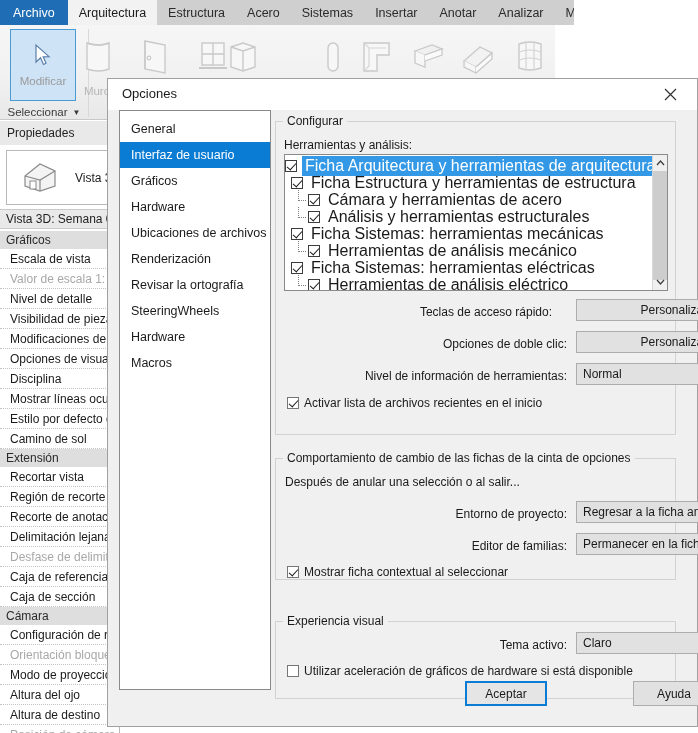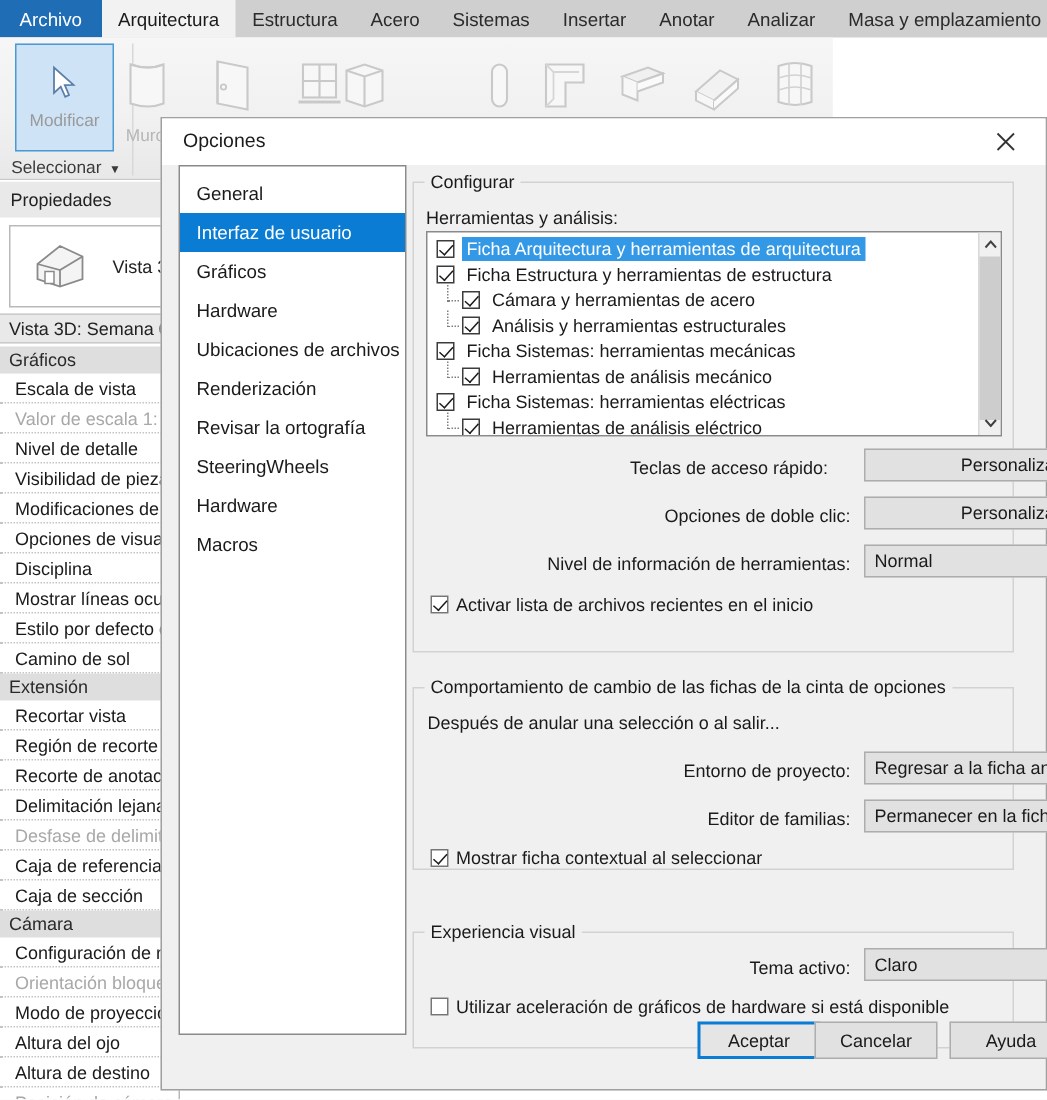--- a/index.html
+++ b/index.html
@@ -9,21 +9,21 @@
     overflow: hidden;
     font-family: "Liberation Sans", sans-serif;
     font-size: 12px;
     color: #1a1a1a;
     background: #ffffff;
   }
   #app { position: relative; width: 698px; height: 733px; overflow: hidden; background:#fff; }
 
   
   .ribbon-tabbar {
-    position: absolute; left:0; top:0; width:698px; height:25px;
+    position: absolute; left:0; top:0; width:574px; height:25px;
     background:#d4d0c8; background:#cfcfcf;
     display:flex; align-items:stretch;
     font-size:12.5px;
     overflow:hidden;
   }
   .ribbon-tab {
     padding: 0 11px; display:flex; align-items:center;
     color:#2b2b2b; white-space:nowrap;
     font-size:12.5px;
   }
@@ -161,21 +161,21 @@
   .plain-label { font-size:12px; color:#1a1a1a; white-space:nowrap; }
 
   
   .tree-box {
     position:absolute; background:#ffffff; border:1px solid #8a8a8a;
     overflow:hidden;
   }
   .tree-inner { position:absolute; left:0; top:2px; width:370px; }
   .tree-row {
     height:17px; display:flex; align-items:center; white-space:nowrap;
-    font-size:12px; color:#1a1a1a;
+    font-size:16px; color:#1a1a1a;
   }
   .tree-row .lbl { padding:1px 3px; }
   .tree-row.sel .lbl { background:#3399e6; color:#ffffff; }
   .tw-indent { display:inline-block; }
   .dashline {
     display:inline-block; width:13px; height:14px; position:relative;
   }
   .dashline:before {
     content:""; position:absolute; left:3px; top:-3px; width:0; height:11px;
     border-left:1px dotted #808080;
@@ -676,23 +676,20 @@
           <span class="cbx win" id="cbx-hw"></span>
           <span>Utilizar aceleración de gráficos de hardware si está disponible</span>
         </div>
 
       </div>
 
       <div class="dlg-footer">
         <div class="fbtn default" style="left:345px; width:82px;margin-left:12px;">
           <span>Aceptar</span>
         </div>
-        <div class="fbtn" style="left:435px; width:82px;">
-          <span>Cancelar</span>
-        </div>
         <div class="fbtn" style="left:525px; width:82px;">
           <span>Ayuda</span>
         </div>
       </div>
 
     </div>
   </div>
 
 </div>
 

